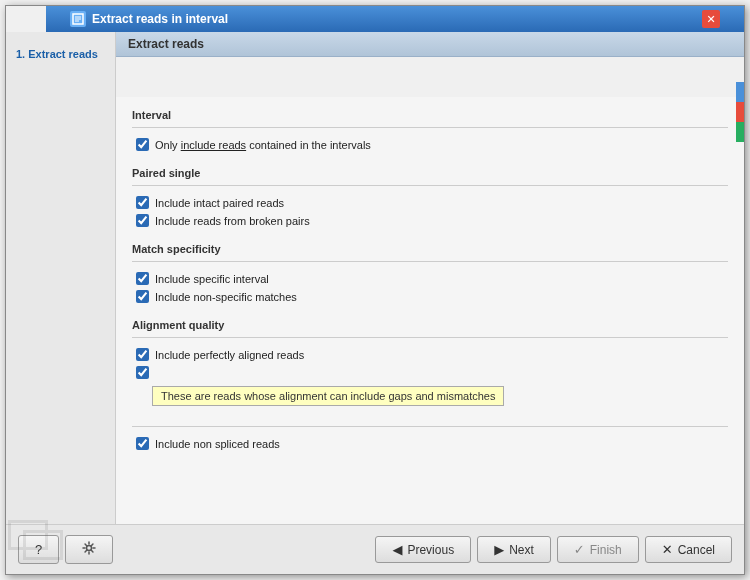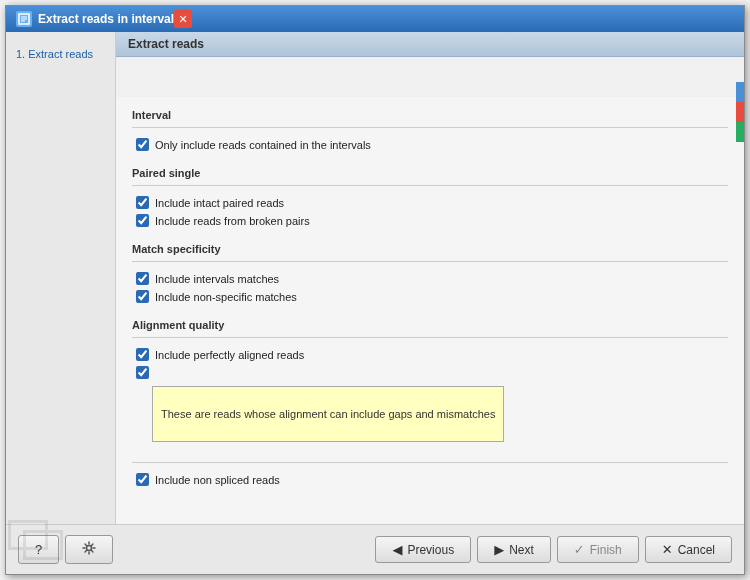--- a/index.html
+++ b/index.html
@@ -19,26 +19,27 @@
       height: 570px;
       background: #f0f0f0;
       border: 1px solid #888;
       box-shadow: 2px 2px 8px rgba(0,0,0,0.4);
       display: flex;
       flex-direction: column;
     }
     .title-bar {
       background: linear-gradient(to bottom, #4a90d9, #2a6ab5);
       color: white;
-      padding: 4px 10px;
-      display: flex;
-      align-items: center;
-      justify-content: flex-start;
+      padding: 4px 24px;
+      display: flex;
+      align-items: center;
+      justify-content: space-between;
       height: 26px;
       flex-shrink: 0;
+      margin-left: 40px;
     }
     .title-bar-left {
       display: flex;
       align-items: center;
       gap: 6px;
     }
     .title-icon {
       width: 16px;
       height: 16px;
       background: #6ab0f5;
@@ -78,21 +79,21 @@
       flex-shrink: 0;
     }
     .sidebar-item {
       padding: 8px 10px;
       font-size: 11px;
       color: #333;
       cursor: pointer;
     }
     .sidebar-item.active {
       color: #1a5fa8;
-      font-weight: 400;
+      font-weight: 700;
     }
     .content-area {
       flex: 1;
       display: flex;
       flex-direction: column;
       overflow: hidden;
       position: relative;
     }
     .content-header {
       background: linear-gradient(to bottom, #c8d8e8, #b0c4d8);
@@ -137,26 +138,27 @@
       accent-color: #2a6ab5;
       cursor: pointer;
       flex-shrink: 0;
     }
     .checkbox-label {
       font-size: 11px;
       color: #222;
       cursor: pointer;
     }
     .checkbox-label .underline {
+      text-decoration: underline;
       text-align: right;
     }
     .tooltip-box {
       background: #ffffc0;
       border: 1px solid #aaa;
-      padding: 21px 8px;
+      padding: 3px 8px;
       font-size: 11px;
       color: #333;
       margin-left: 20px;
       margin-top: 2px;
       margin-bottom: 4px;
       display: inline-block;
     }
     .right-accent {
       position: absolute;
       right: 0;
@@ -274,21 +276,21 @@
             <input type="checkbox" checked="" id="cb_broken" style="">
             <label class="checkbox-label" for="cb_broken">Include reads from broken pairs</label>
           </div>
         </div>
 
         <div class="section">
           <div class="section-title">Match specificity</div>
           <hr class="section-divider">
           <div class="checkbox-row">
             <input type="checkbox" checked="" id="cb_specific" style="">
-            <label class="checkbox-label" for="cb_specific">Include intervals matches</label>
+            <label class="checkbox-label" for="cb_specific">Include specific interval</label>
           </div>
           <div class="checkbox-row">
             <input type="checkbox" checked="" id="cb_nonspecific" style="">
             <label class="checkbox-label" for="cb_nonspecific">Include non-specific matches</label>
           </div>
         </div>
 
         <div class="section">
           <div class="section-title">Alignment quality</div>
           <hr class="section-divider">

